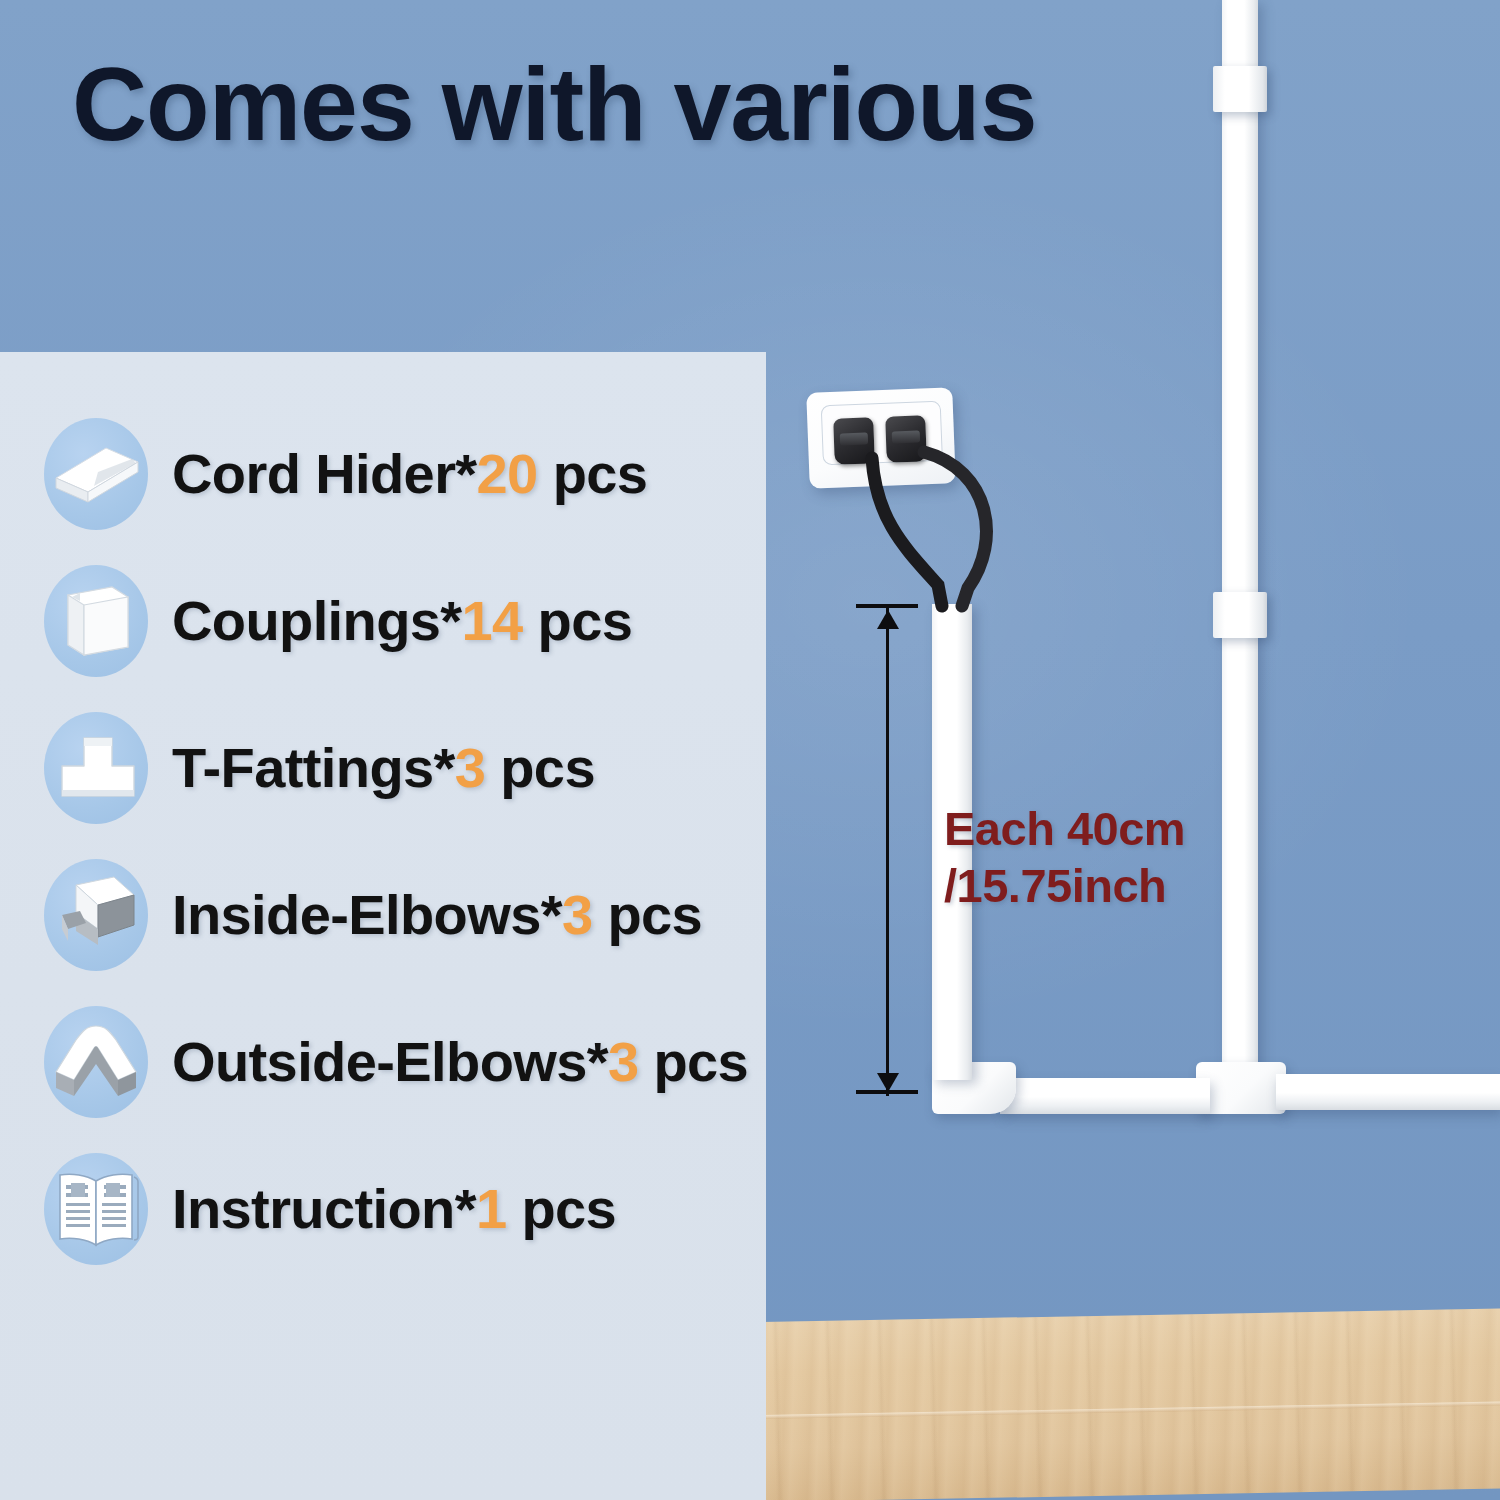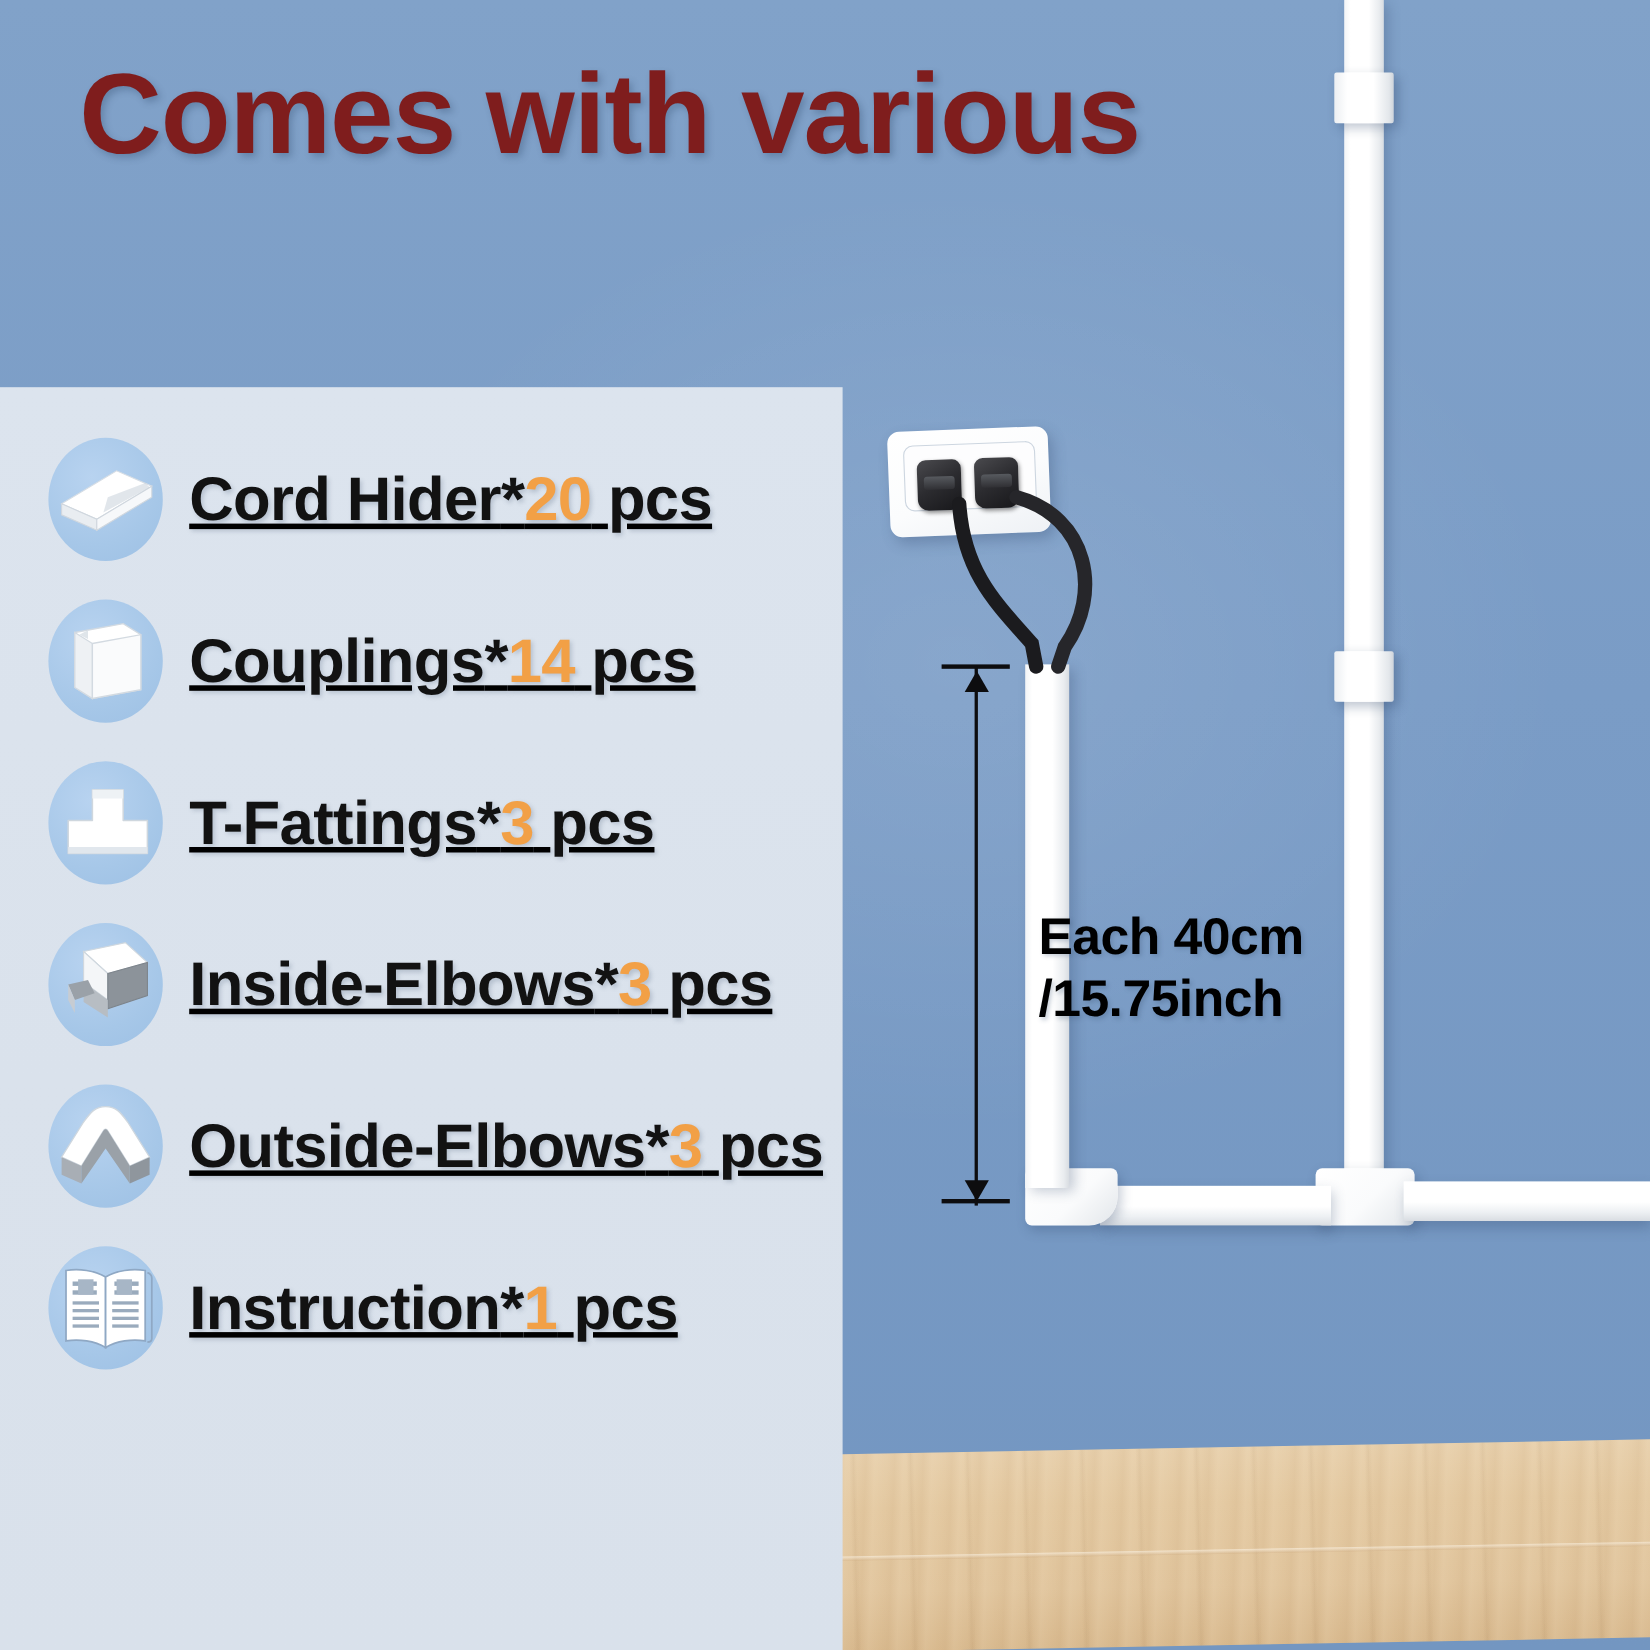--- a/index.html
+++ b/index.html
@@ -58,21 +58,21 @@
     transform: skewY(-1.05deg);
     transform-origin: 0 0;
   }
 
   
   .title {
     position: absolute;
     left: 72px;
     top: 48px;
     width: 1140px;
-    color: #7f1d1d;
+    color: #0f172a;
     font-family: "Liberation Sans", sans-serif;
     font-weight: 700;
     font-size: 104px;
     line-height: 1.08;
     letter-spacing: -1px;
     text-shadow: 3px 4px 7px rgba(40,65,100,0.30);
   }
   .title span { display: block; }
 
   
@@ -81,23 +81,22 @@
     left: 0;
     top: 352px;
     width: 766px;
     height: 1148px;
     background: linear-gradient(180deg, #dce4ee 0%, #dae2ec 55%, #d9e1eb 100%);
   }
   .spec-list {
     position: absolute;
     left: 0; top: 0;
     width: 100%;
-    padding-top: 28px;
+    padding-top: 48px;
     box-sizing: border-box;
-    text-decoration: underline;
   }
   .spec-row {
     position: relative;
     height: 147px;
     display: flex;
     align-items: center;
     padding-left: 44px;
     box-sizing: border-box;
   }
   .badge {
@@ -212,26 +211,26 @@
     width: 0; height: 0;
     border-left: 11px solid transparent;
     border-right: 11px solid transparent;
     left: 877px;
   }
   .dim-arrow.up { border-bottom: 19px solid #0d0d0f; top: 610px; }
   .dim-arrow.down { border-top: 19px solid #0d0d0f; top: 1073px; }
   .dim-label {
     position: absolute;
     left: 944px;
-    top: 822px;
+    top: 800px;
     font-family: "Liberation Sans", sans-serif;
     font-weight: 700;
     font-size: 47px;
     line-height: 1.22;
-    color: #000000;
+    color: #7f1d1d;
     letter-spacing: -0.5px;
     text-shadow: 2px 2px 4px rgba(60,85,120,0.28);
     white-space: nowrap;
   }
   .dim-label span { display: block; }
 </style>
 </head>
 <body>
 
 <div id="stage">

